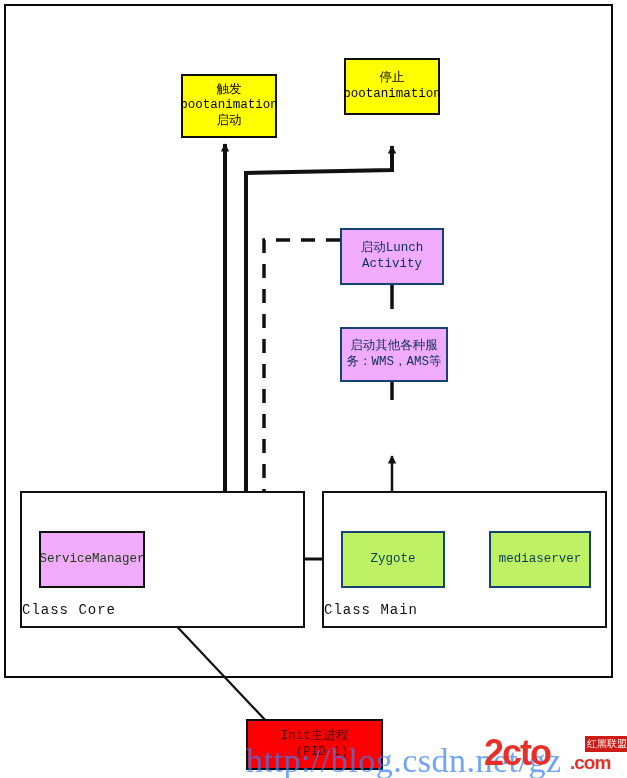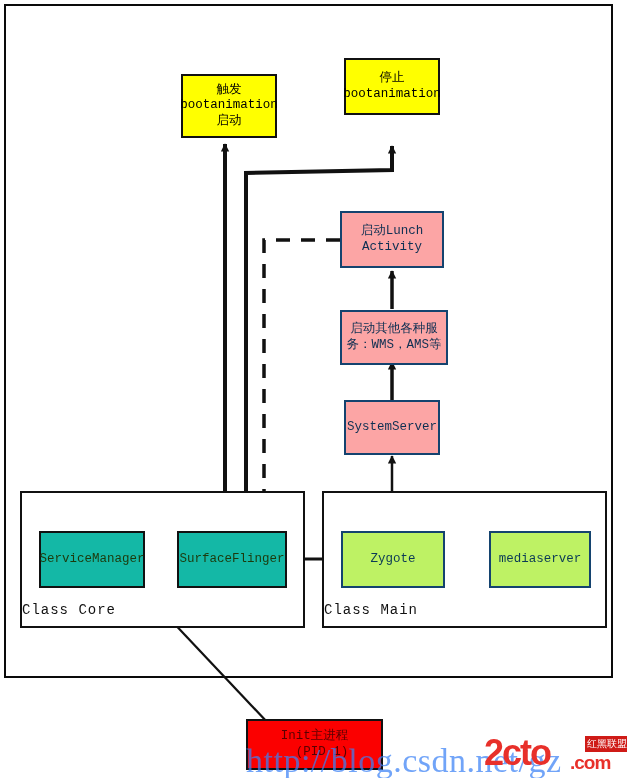--- a/index.html
+++ b/index.html
@@ -51,23 +51,23 @@
     justify-content: center;
     text-align: center;
     line-height: 1.25;
     color: #000000;
     border: 2px solid #111111;
     font-family: "Liberation Mono", "DejaVu Sans Mono", monospace;
     font-size: 12.5px;
     padding: 2px 4px;
   }
   .node-yellow { background: #ffff00; border-color: #111111; }
-  .node-blue   { background: #fca5a5; color: #0d2f52; border-color: #14436f; }
+  .node-blue   { background: #f0abfc; color: #0d2f52; border-color: #14436f; margin-top: 17px; }
   .node-cyan   { background: #bef264; color: #0b3a56; border-color: #14436f; }
-  .node-green  { background: #14b8a6; color: #1c3a0c; border-color: #111111; }
+  .node-green  { background: #f0abfc; color: #1c3a0c; border-color: #111111; }
   .node-red    { background: #fb0000; color: #5a0000; border-color: #111111; text-align: right; }
 
   .node-label { white-space: pre-line; display: block; }
 
   svg.wires {
     position: absolute;
     left: 0;
     top: 0;
     width: 627px;
     height: 778px;
@@ -179,35 +179,29 @@
   <div class="node node-blue" style="left:340px; top:211px; width:104px; height:57px;">
     <span class="node-label">启动Lunch
 Activity</span>
   </div>
 
   <div class="node node-blue" style="left:340px; top:310px; width:108px; height:55px;">
     <span class="node-label">启动其他各种服
 务：WMS，AMS等</span>
   </div>
 
-  <div class="node node-blue" style="left:344px; top:400px; width:96px; height:55px;">
-    <span class="node-label">SystemServer</span>
-  </div>
 
   <div class="group-box" style="left:20px; top:491px; width:285px; height:137px;">
     <div class="group-label" style="bottom:8px;">Class Core</div>
   </div>
 
   <div class="node node-green" style="left:39px; top:531px; width:106px; height:57px;">
     <span class="node-label">ServiceManager</span>
   </div>
 
-  <div class="node node-green" style="left:177px; top:531px; width:110px; height:57px;">
-    <span class="node-label">SurfaceFlinger</span>
-  </div>
 
   <div class="group-box" style="left:322px; top:491px; width:285px; height:137px;">
     <div class="group-label" style="bottom:8px;">Class Main</div>
   </div>
 
   <div class="node node-cyan" style="left:341px; top:531px; width:104px; height:57px;">
     <span class="node-label">Zygote</span>
   </div>
 
   <div class="node node-cyan" style="left:489px; top:531px; width:102px; height:57px;">

